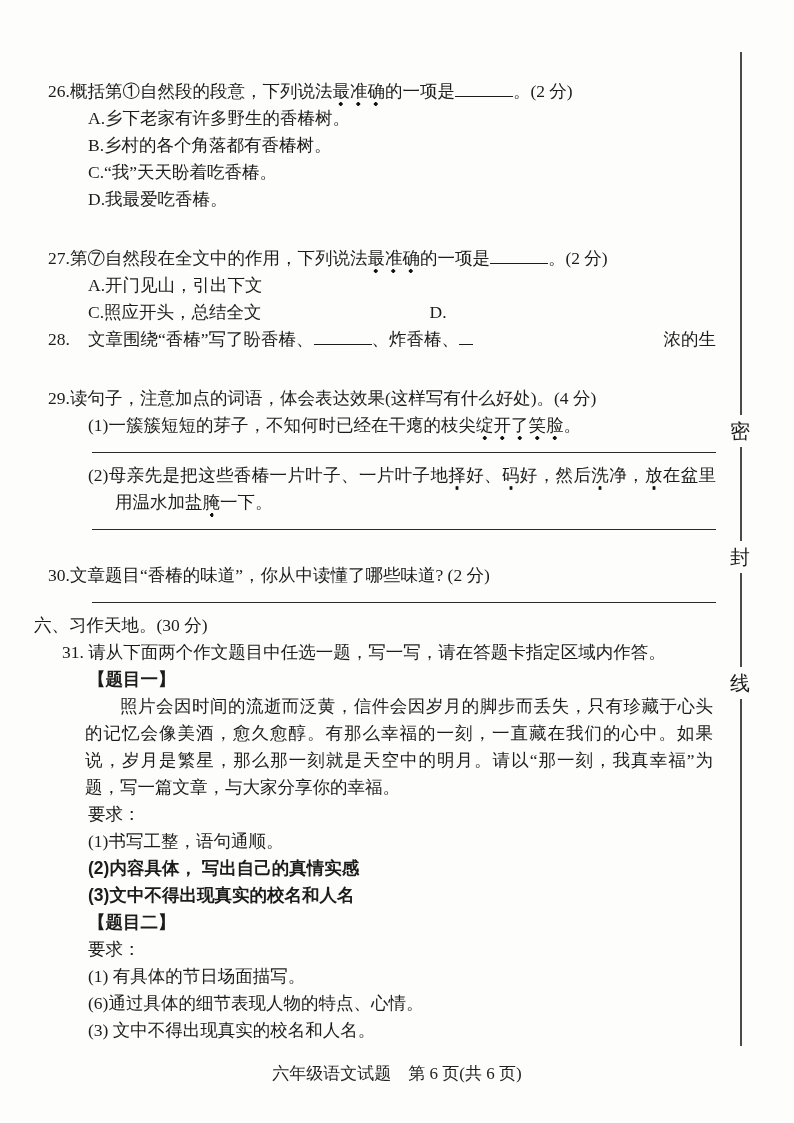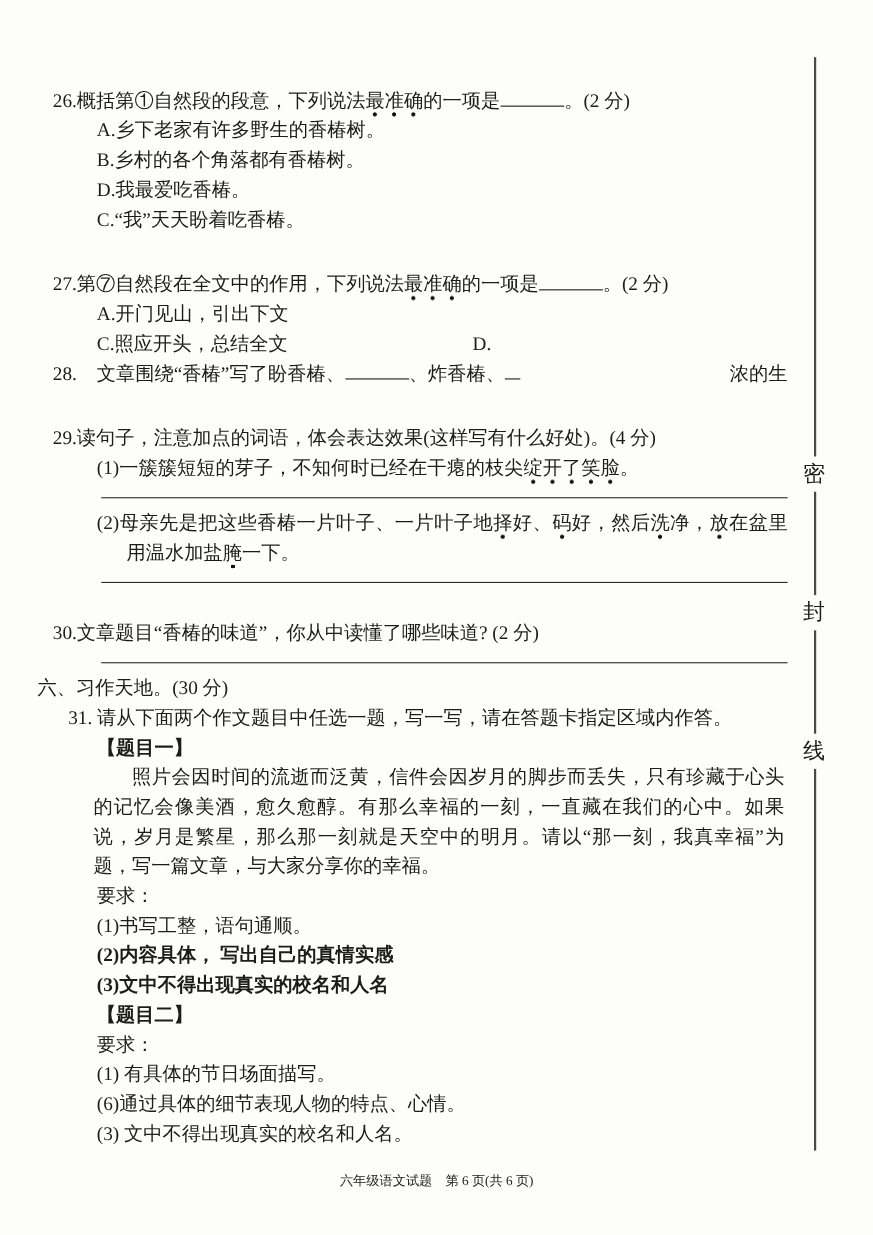--- a/index.html
+++ b/index.html
@@ -16,21 +16,21 @@
   .page { position: absolute; top: 46px; left: 48px; width: 668px; }
 
   
   .q { padding-left: 40px; text-indent: -40px; margin-top: 32px; }
   .opt { margin-left: 40px; }               
   .indent2 { margin-left: 40px; }
   .item { margin-left: 40px; padding-left: 27px; text-indent: -27px; width: 601px; text-align: justify; }
   .para { margin-left: 37px; width: 628px; text-align: justify; text-indent: 2em; }
 
   .bold { font-weight: bold; }
-  .sans-bold { font-family: Liberation Serif, serif; font-weight: bold; }
+  .sans-bold { font-family: Liberation Sans, sans-serif; font-weight: bold; }
 
   
   .emph {
     background-image: radial-gradient(circle, #111 1.7px, rgba(0,0,0,0) 1.9px);
     background-size: 1em 6px;
     background-repeat: repeat-x;
     background-position: 0 100%;
     padding-bottom: 6px;
   }
 
@@ -72,35 +72,35 @@
     padding: 5px 0;
     line-height: 22px;
   }
   .seal-char.c0 { top: 415px; }
   .seal-char.c1 { top: 541px; }
   .seal-char.c2 { top: 667px; }
 
   .footer {
     position: absolute; top: 1060px; left: 0;
     width: 794px; text-align: center;
-    font-size: 12px; color: #222;
+    font-size: 17px; color: #222;
   }
 </style>
 </head>
 <body>
 
 <div class="page">
 
   <div class="q">
     <span>26.</span><span>概括第①自然段的段意，下列说法</span><span class="emph">最准确</span><span>的一项是</span><span class="blank"></span><span>。(2 分)</span>
   </div>
   <div class="opt">A.乡下老家有许多野生的香椿树。</div>
   <div class="opt">B.乡村的各个角落都有香椿树。</div>
+  <div class="opt">C.“我”天天盼着吃香椿。</div>
   <div class="opt">D.我最爱吃香椿。</div>
-  <div class="opt">C.“我”天天盼着吃香椿。</div>
 
   <div class="q">
     <span>27.</span><span>第⑦自然段在全文中的作用，下列说法</span><span class="emph">最准确</span><span>的一项是</span><span class="blank"></span><span>。(2 分)</span>
   </div>
   <div class="opt">A.开门见山，引出下文</div>
   <div class="opt">
     <span>C.照应开头，总结全文</span><span class="d-offset">D.</span>
   </div>
 
   <div class="flexline">

